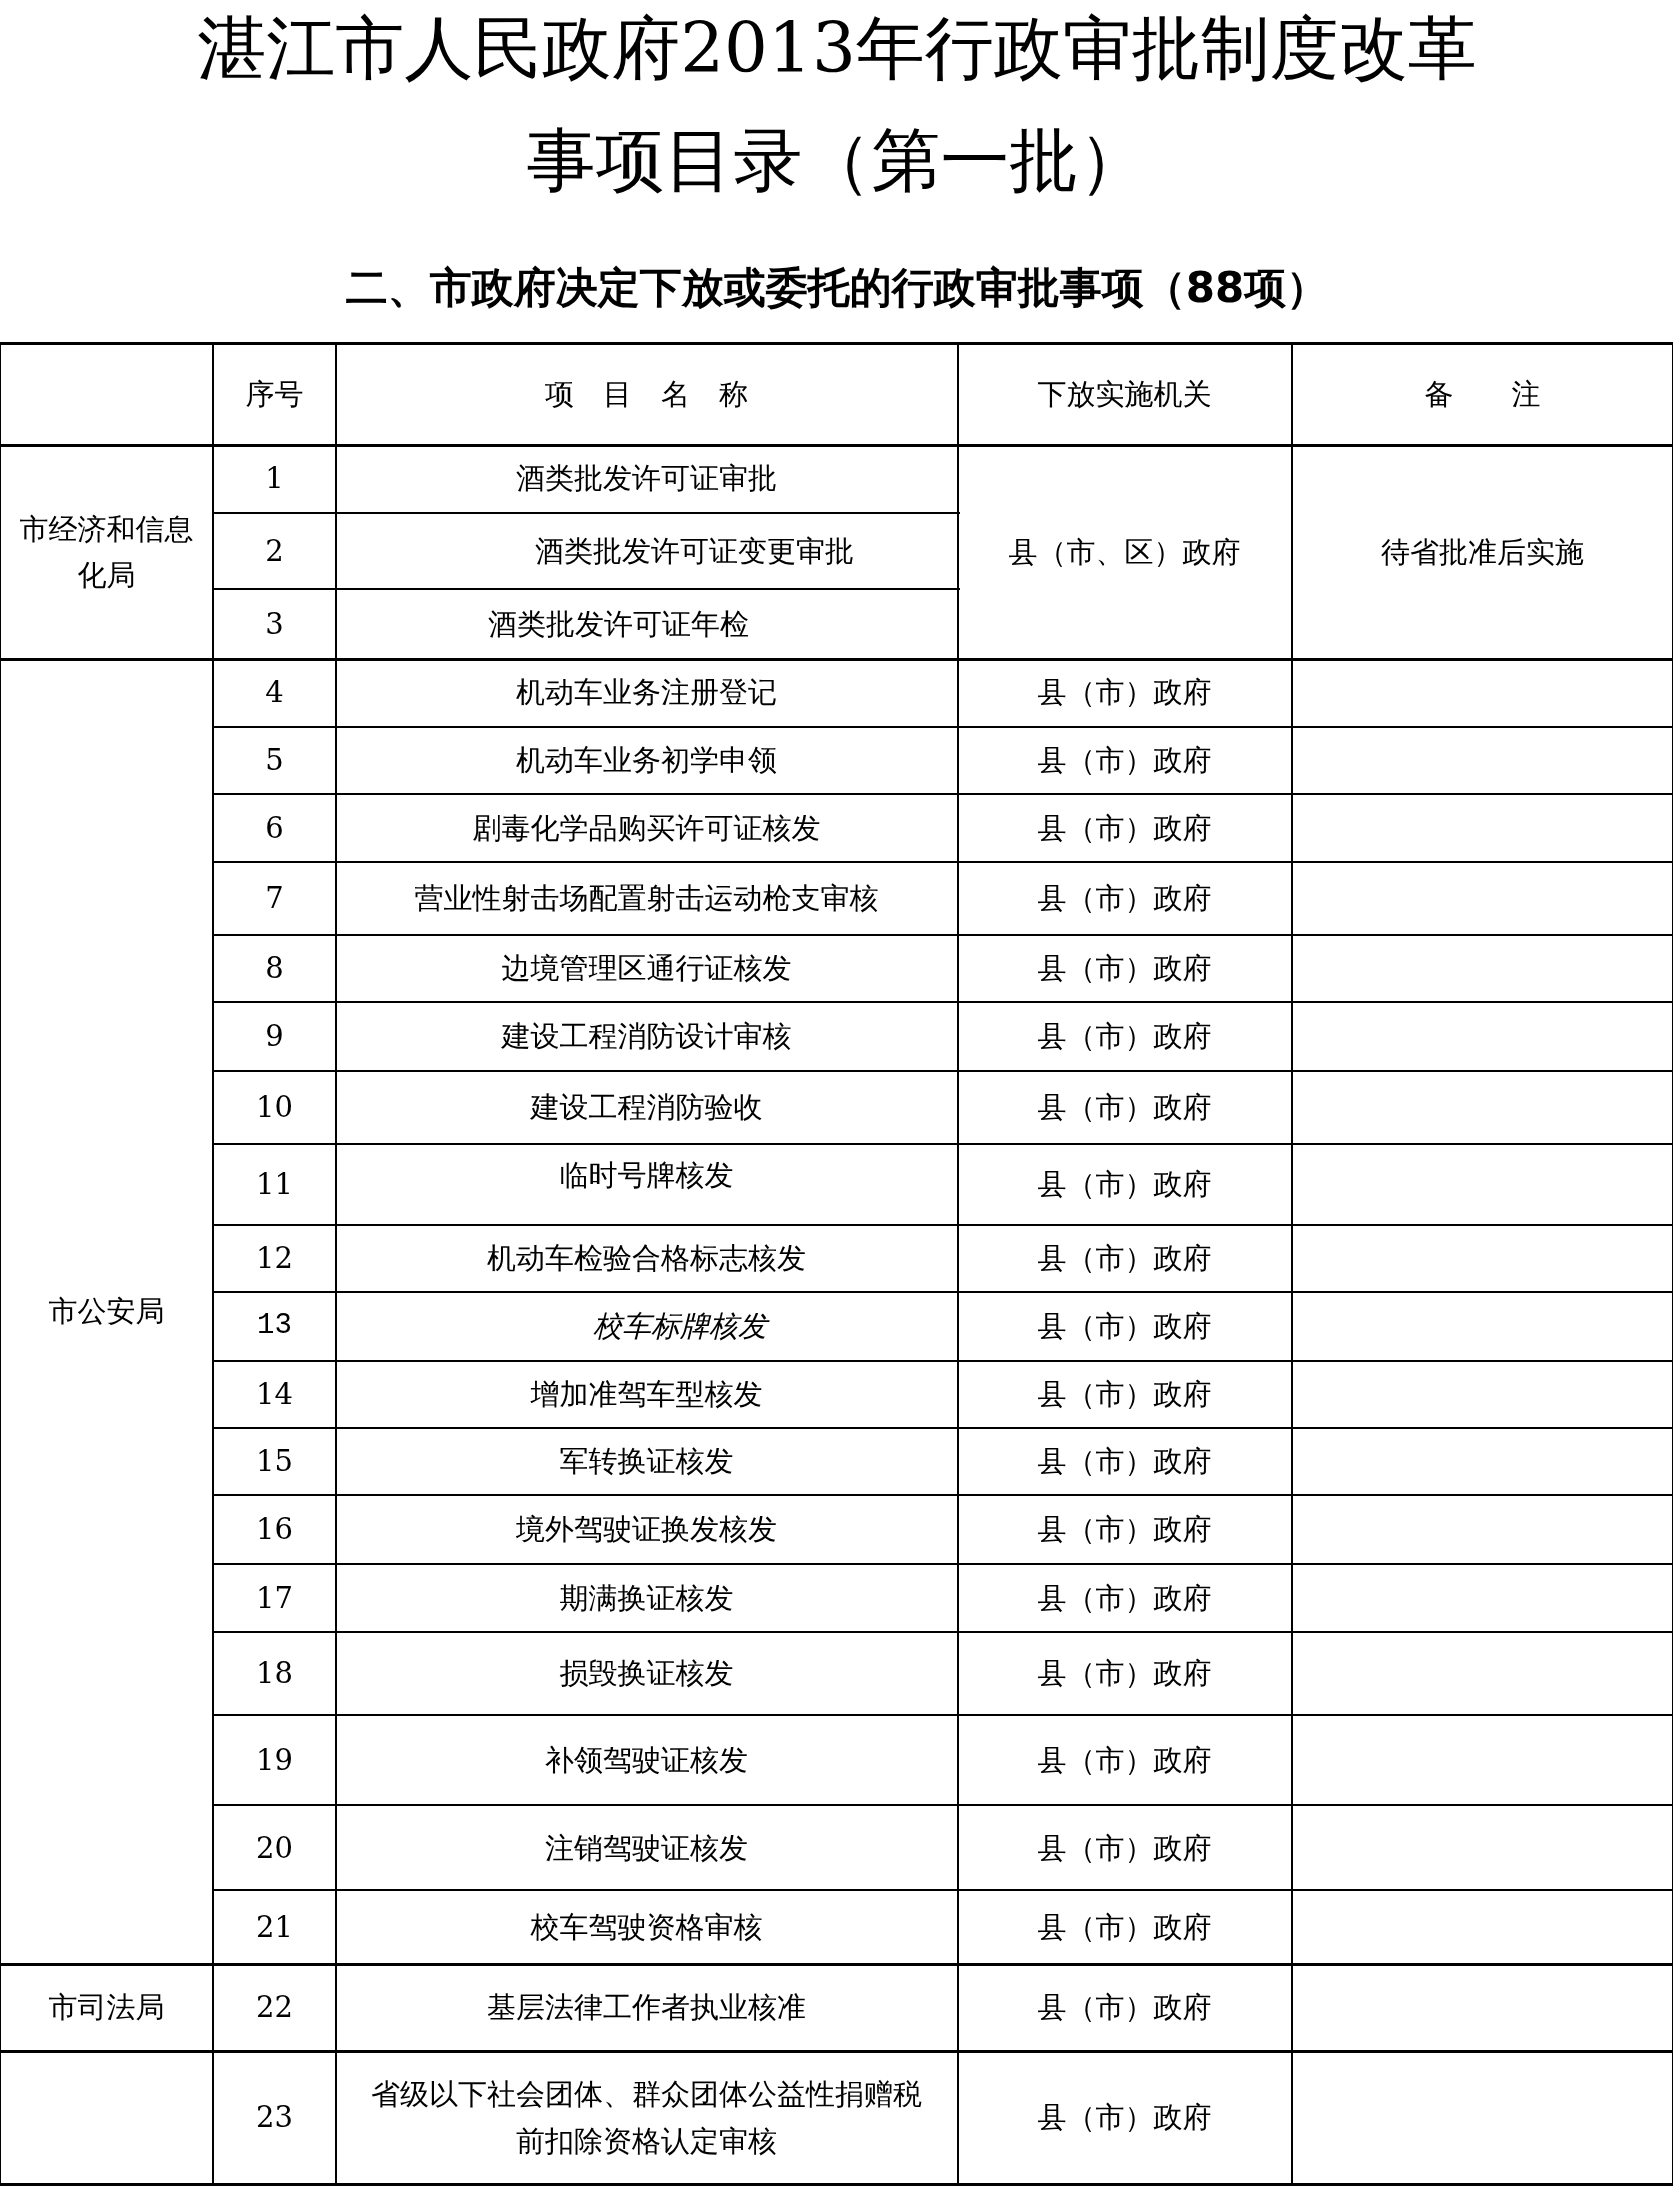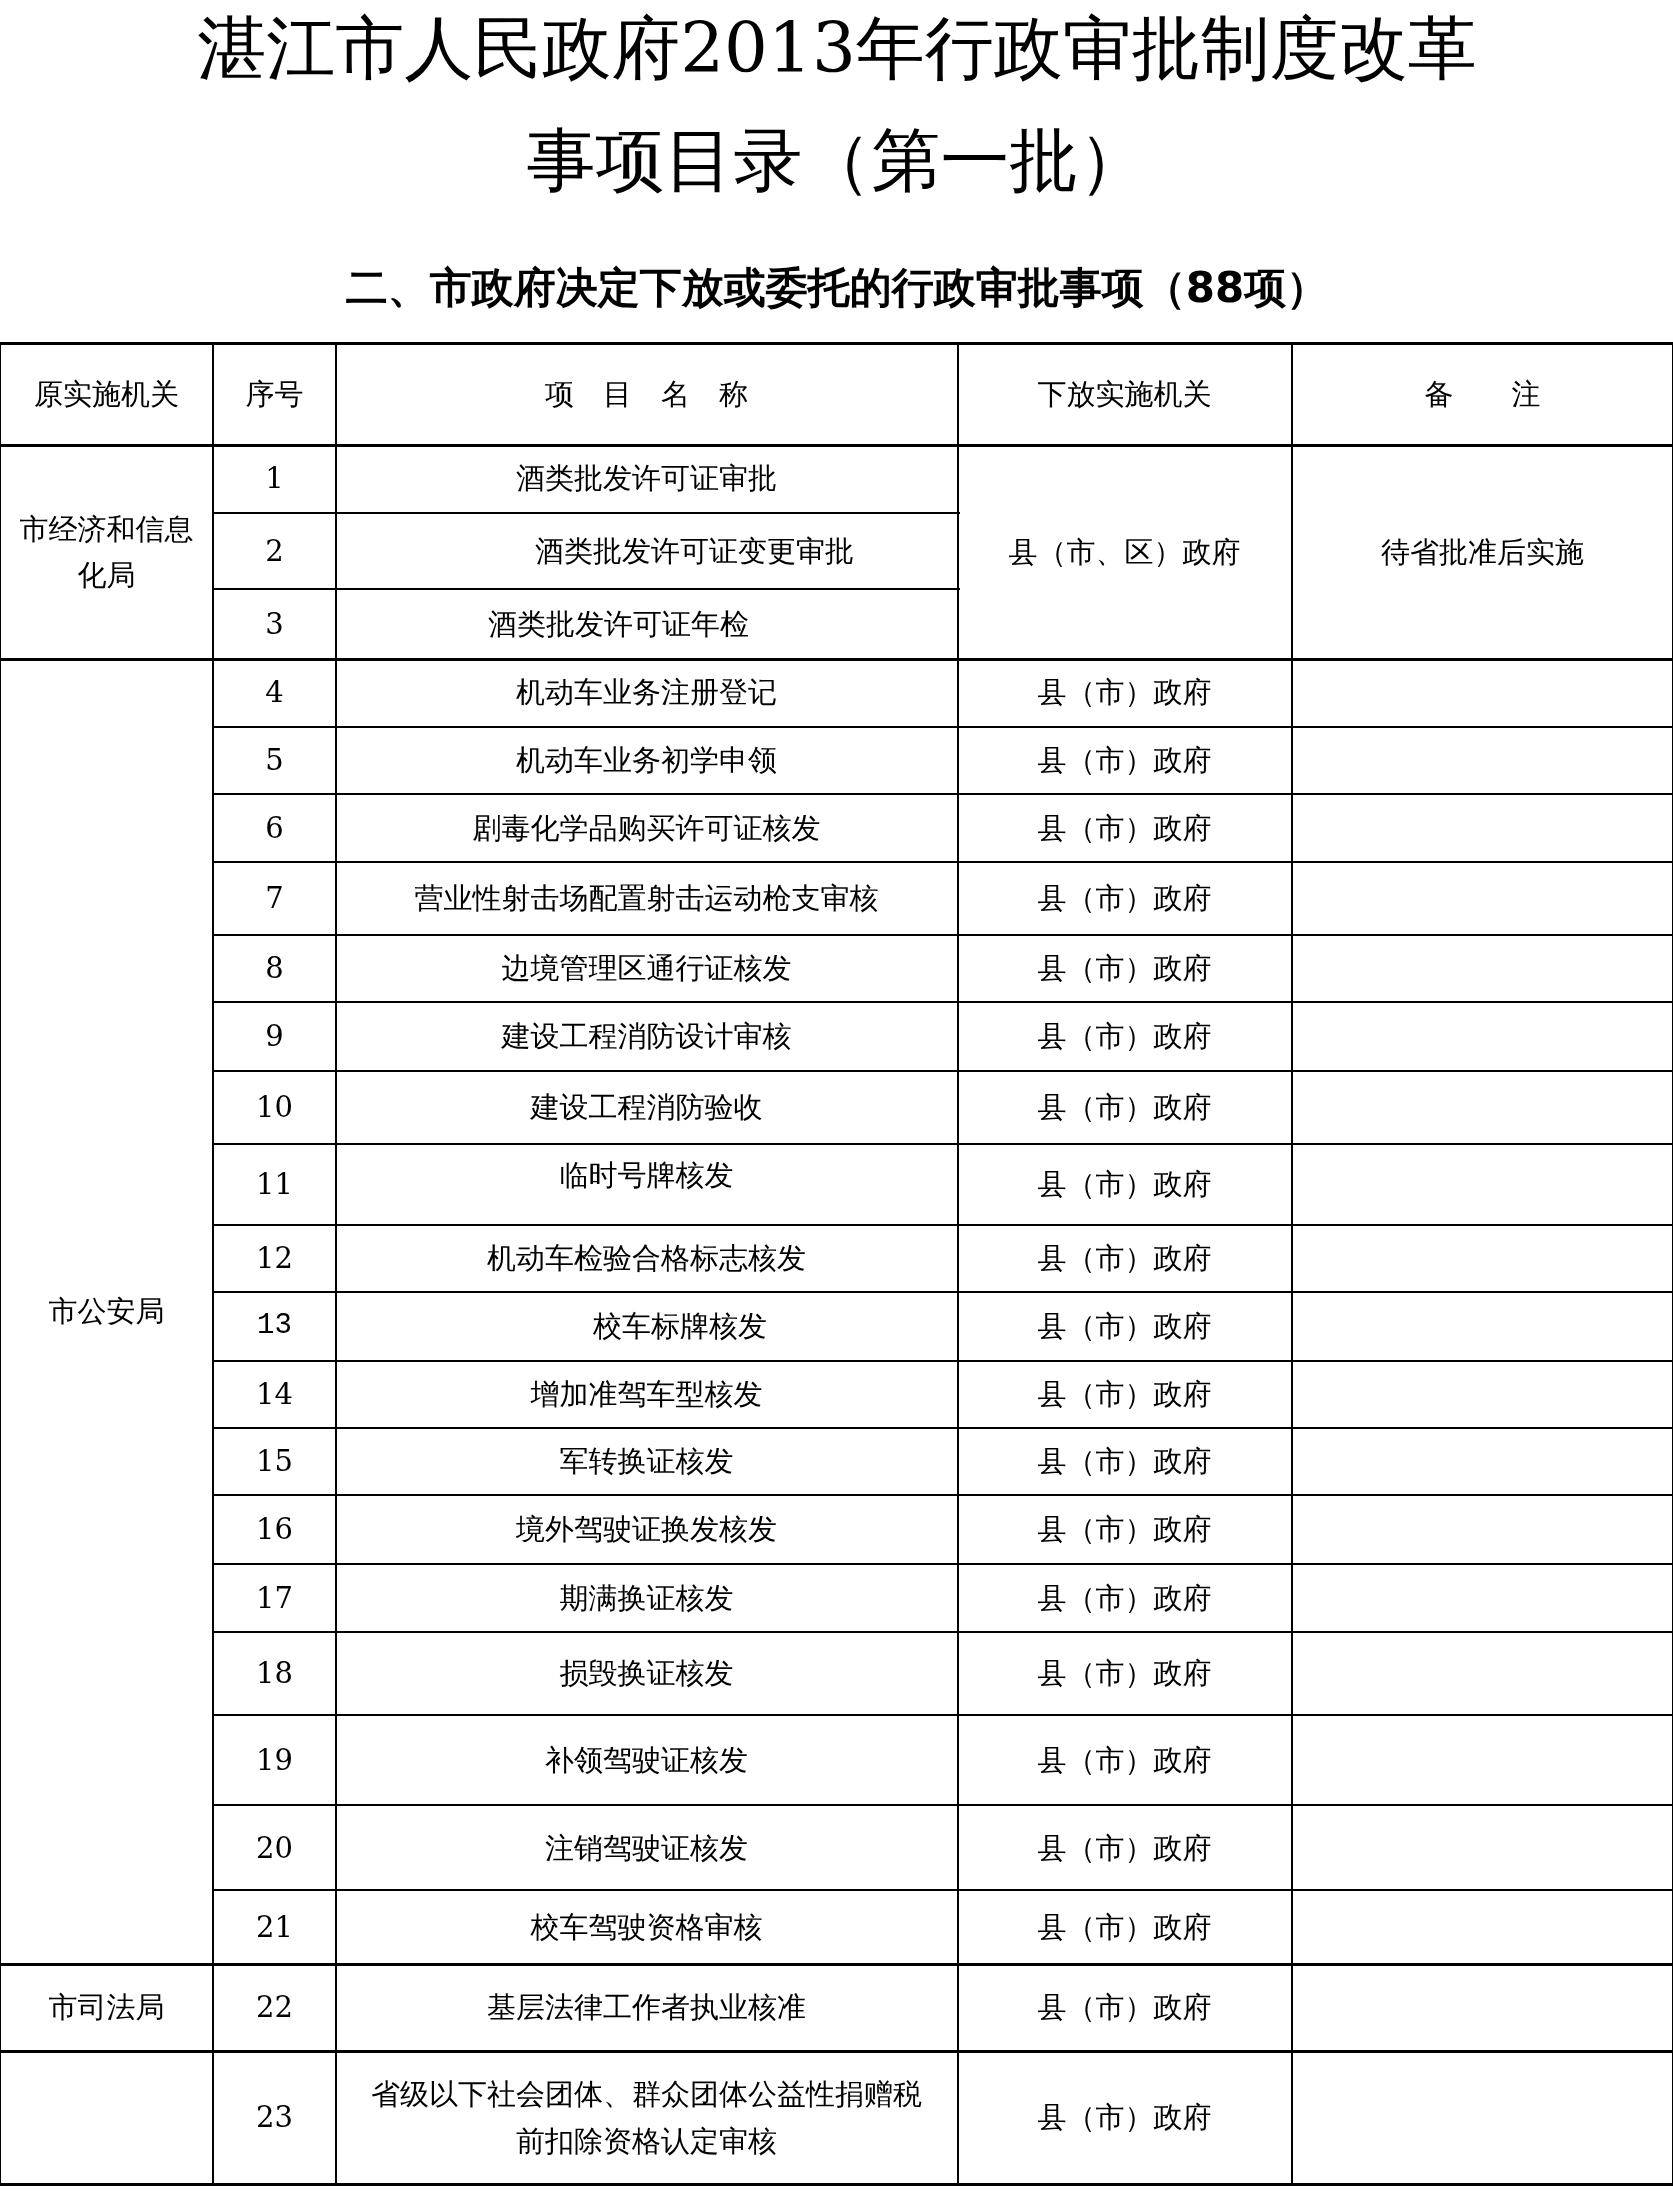--- a/index.html
+++ b/index.html
@@ -16,21 +16,20 @@
   .vline { position:absolute; background:#000; width:2.3px; }
 </style>
 </head>
 <body>
 
 <div class="title" style="top:13.7px;">湛江市人民政府2013年行政审批制度改革</div>
 <div class="title" style="top:126px;">事项目录（第一批）</div>
 <div class="subtitle" style="top:267px;">二、市政府决定下放或委托的行政审批事项（88项）</div>
 
 <div id="grid">
-    <div class="cell" style="left: 0px; width: 213px; top: 343px; height: 102px;">原实施机关</div>
     <div class="cell" style="left: 213px; width: 123px; top: 343px; height: 102px;">序号</div>
     <div class="cell" style="left: 336px; width: 621px; top: 343px; height: 102px;">项　目　名　称</div>
     <div class="cell" style="left: 957px; width: 335px; top: 343px; height: 102px;">下放实施机关</div>
     <div class="cell" style="left: 1292px; width: 381px; top: 343px; height: 102px;">备　　注</div>
     <div class="hline" style="left: 0px; width: 1675px; top: 342px; height: 3.2px;"></div>
     <div class="hline" style="left: 0px; width: 1675px; top: 444px; height: 3.2px;"></div>
     <div class="cell" style="left: 213px; width: 123px; top: 445px; height: 67px;">1</div>
     <div class="cell" style="left: 336px; width: 621px; top: 445px; height: 67px; padding: 0px 27.4px;">酒类批发许可证审批</div>
     <div class="hline" style="left: 213px; width: 747px; top: 512px; height: 2.3px;"></div>
     <div class="cell" style="left: 213px; width: 123px; top: 513px; height: 77px;">2</div>
@@ -82,21 +81,21 @@
     <div class="cell" style="left: 336px; width: 621px; top: 1144px; height: 63px; padding: 0px 17px;">临时号牌核发</div>
     <div class="cell" style="left: 957px; width: 335px; top: 1144px; height: 81px;">县（市）政府</div>
     <div class="cell" style="left: 1292px; width: 381px; top: 1144px; height: 81px;"></div>
     <div class="hline" style="left: 213px; width: 1463px; top: 1224px; height: 2.3px;"></div>
     <div class="cell" style="left: 213px; width: 123px; top: 1225px; height: 67px;">12</div>
     <div class="cell" style="left: 336px; width: 621px; top: 1225px; height: 67px; padding: 0px 27.4px;">机动车检验合格标志核发</div>
     <div class="cell" style="left: 957px; width: 335px; top: 1225px; height: 67px;">县（市）政府</div>
     <div class="cell" style="left: 1292px; width: 381px; top: 1225px; height: 67px;"></div>
     <div class="hline" style="left: 213px; width: 1463px; top: 1291px; height: 2.3px;"></div>
     <div class="cell" style="left: 213px; width: 123px; top: 1292px; height: 69px; font-family: Liberation Mono, monospace;">13</div>
-    <div class="cell" style="left: 336px; width: 688px; top: 1292px; height: 69px; padding: 0px 27.4px;">校车标牌核发</div>
+    <div class="cell" style="left: 336px; width: 688px; top: 1292px; height: 69px; padding: 0px 27.4px; font-style: italic;">校车标牌核发</div>
     <div class="cell" style="left: 957px; width: 335px; top: 1292px; height: 69px;">县（市）政府</div>
     <div class="cell" style="left: 1292px; width: 381px; top: 1292px; height: 69px;"></div>
     <div class="hline" style="left: 213px; width: 1463px; top: 1360px; height: 2.3px;"></div>
     <div class="cell" style="left: 213px; width: 123px; top: 1361px; height: 67px;">14</div>
     <div class="cell" style="left: 336px; width: 621px; top: 1361px; height: 67px; padding: 0px 27.4px;">增加准驾车型核发</div>
     <div class="cell" style="left: 957px; width: 335px; top: 1361px; height: 67px;">县（市）政府</div>
     <div class="cell" style="left: 1292px; width: 381px; top: 1361px; height: 67px;"></div>
     <div class="hline" style="left: 213px; width: 1463px; top: 1427px; height: 2.3px;"></div>
     <div class="cell" style="left: 213px; width: 123px; top: 1428px; height: 67px;">15</div>
     <div class="cell" style="left: 336px; width: 621px; top: 1428px; height: 67px; padding: 0px 27.4px;">军转换证核发</div>

